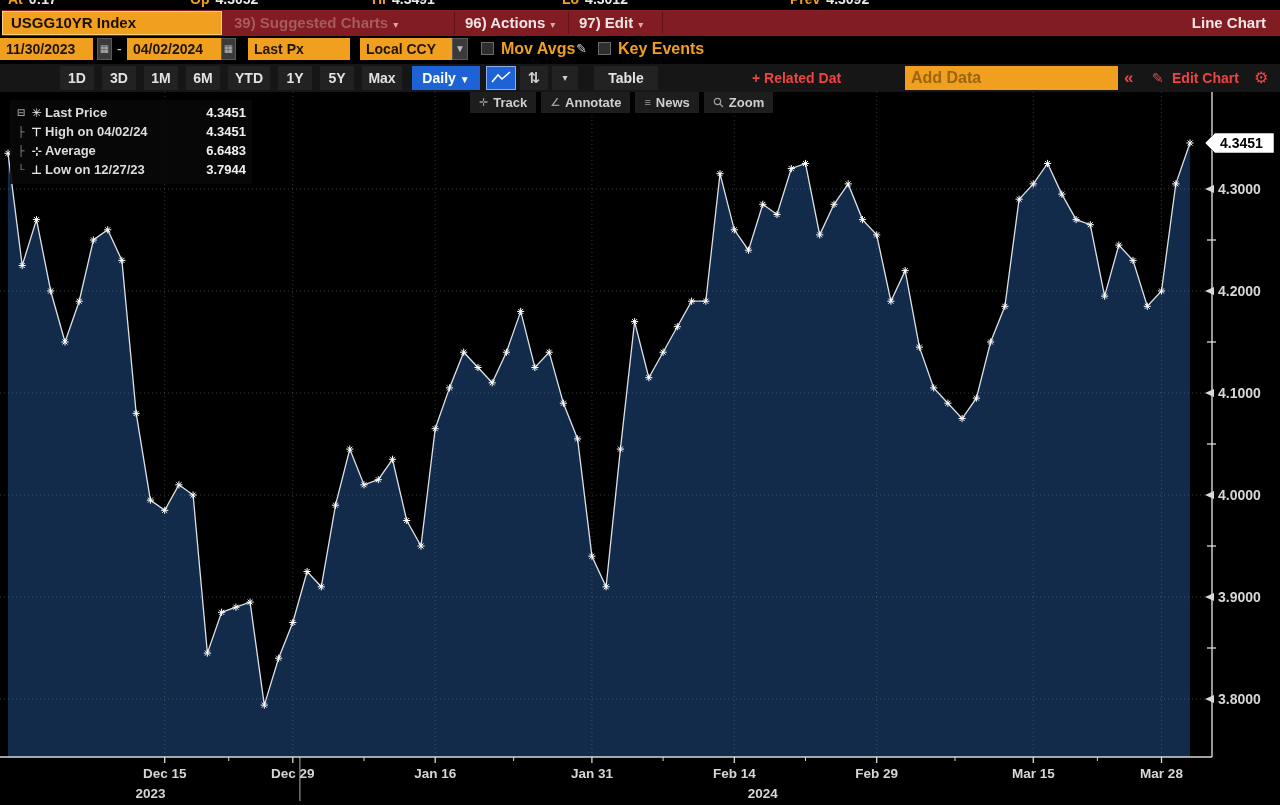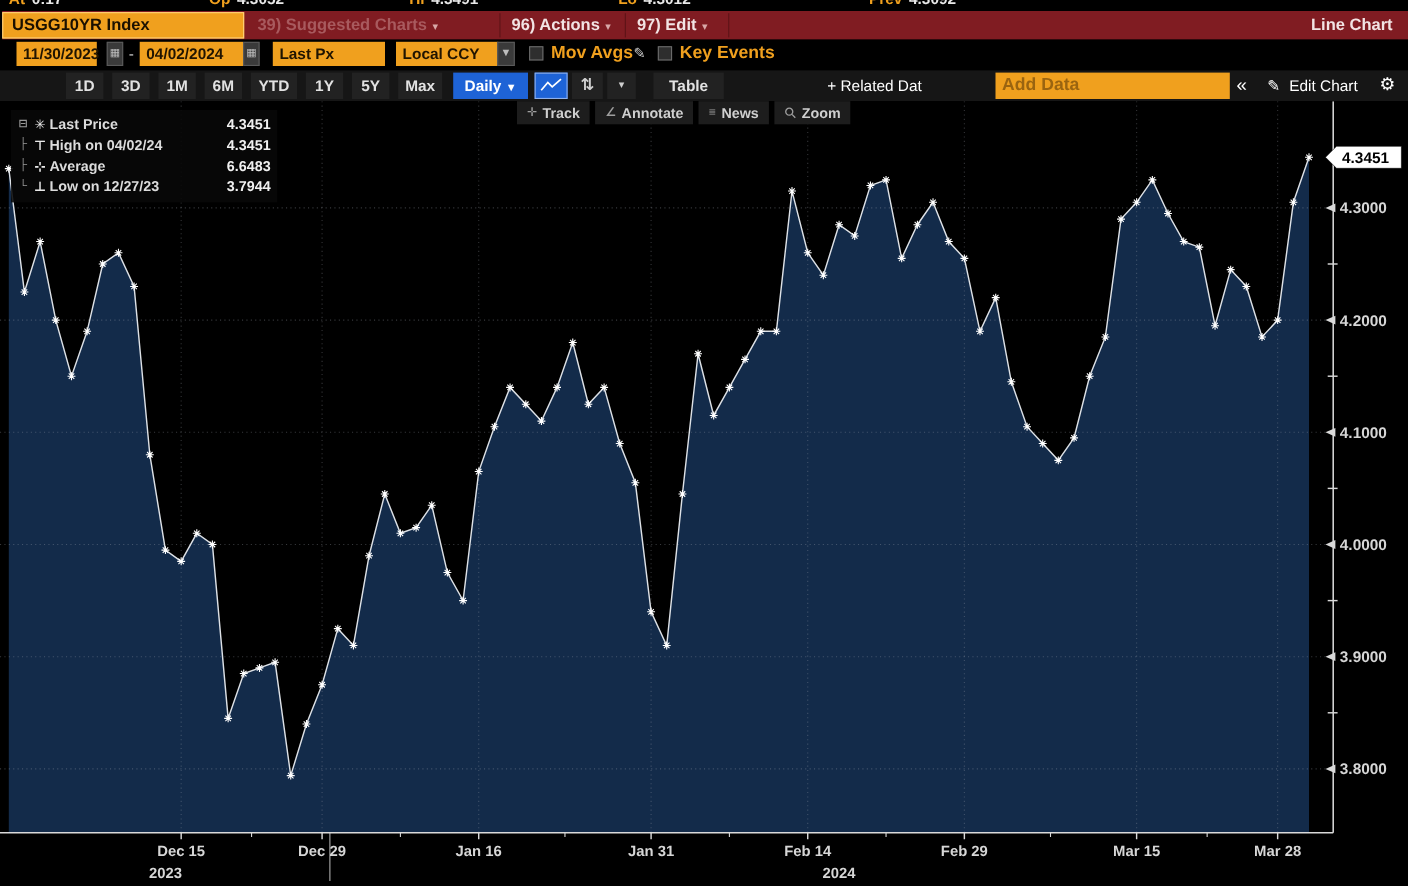--- a/index.html
+++ b/index.html
@@ -31,21 +31,21 @@
   .pencil{position:absolute;top:2px;line-height:22px;font-size:13px;color:#cfcfcf;}
   
   #row3{position:absolute;left:0;top:64px;width:1280px;height:28px;background:#161616;border-bottom:1px solid #000;}
   .rbtn{position:absolute;top:2px;height:24px;background:#222;color:#e2e2e2;font-size:14px;font-weight:bold;
         text-align:center;line-height:24px;box-sizing:border-box;margin-left:48px;}
   .blue{background:#1e63d6 !important;color:#fff !important;}
   #chart-icon-btn{border:1px solid #8db0ec;}
   .icon-gray{color:#cfcfcf;}
   #add-data{position:absolute;top:2px;height:24px;background:#f0a01e;color:#9a6410;font-size:16px;font-weight:bold;
             line-height:24px;padding-left:6px;box-sizing:border-box;}
-  .white-lbl{position:absolute;top:2px;height:24px;line-height:24px;color:#ffffff;font-size:14px;font-weight:normal;white-space:nowrap;}
+  .white-lbl{position:absolute;top:2px;height:24px;line-height:24px;color:#ef4444;font-size:14px;font-weight:bold;white-space:nowrap;}
   
   #chart-wrap{position:absolute;left:0;top:92px;width:1280px;height:713px;background:#000;}
   #legend{position:absolute;left:10px;top:8px;width:232px;background:rgba(8,8,8,.88);padding:3px 6px 5px 4px;z-index:5;}
   .lg-row{display:flex;align-items:center;height:19px;font-size:13px;font-weight:bold;color:#dcdcdc;}
   .lg-tree{width:14px;color:#9a9a9a;font-size:10px;text-align:center;}
   .lg-ic{width:17px;text-align:center;color:#e8e8e8;font-size:12px;}
   .lg-lb{flex:1;white-space:nowrap;}
   .lg-val{width:52px;text-align:right;color:#f0f0f0;}
   #float-tools{position:absolute;left:470px;top:0px;display:flex;gap:5px;z-index:5;}
   .ftool{height:21px;background:#1d1d1d;color:#cfcfcf;font-size:13px;font-weight:bold;line-height:21px;
@@ -77,21 +77,21 @@
     </div>
     <div class="menu-sep" style="left:566px"></div>
     <div class="menu-item" style="left:577px">
       <span>97) Edit</span><span class="caret">▾</span>
     </div>
     <div class="menu-sep" style="left:660px"></div>
     <div id="chart-type-label">Line Chart</div>
   </div>
 
   <div id="row2">
-    <div class="amber-field" style="left:15px;width:73px">11/30/2023</div>
+    <div class="amber-field" style="left:0;width:93px">11/30/2023</div>
     <div class="mini-btn" style="left:97px">▦</div>
     <div class="dash" style="left:117px">-</div>
     <div class="amber-field" style="left:127px;width:94px">04/02/2024</div>
     <div class="mini-btn" style="left:221px">▦</div>
     <div class="amber-field" style="left:248px;width:102px">Last Px</div>
     <div class="amber-field" style="left:360px;width:93px">Local CCY</div>
     <div class="mini-btn" style="left:452px;width:16px">▼</div>
     <div class="chk" style="left:481px"></div>
     <div class="amber-label" style="left:501px">Mov Avgs</div>
     <div class="pencil" style="left:576px">✎</div>

